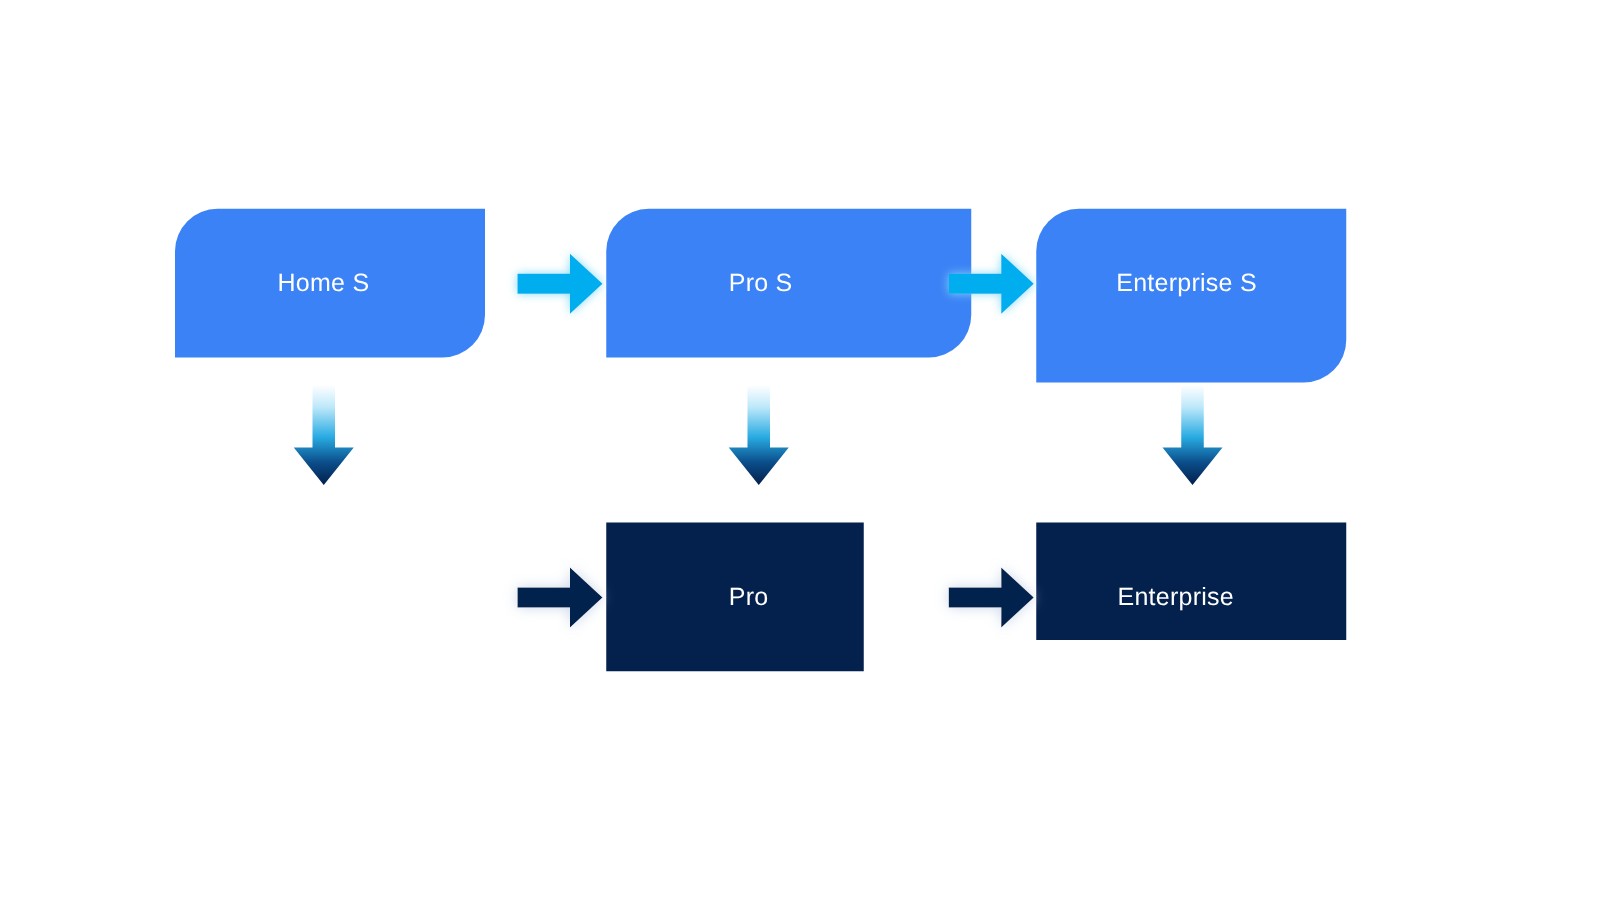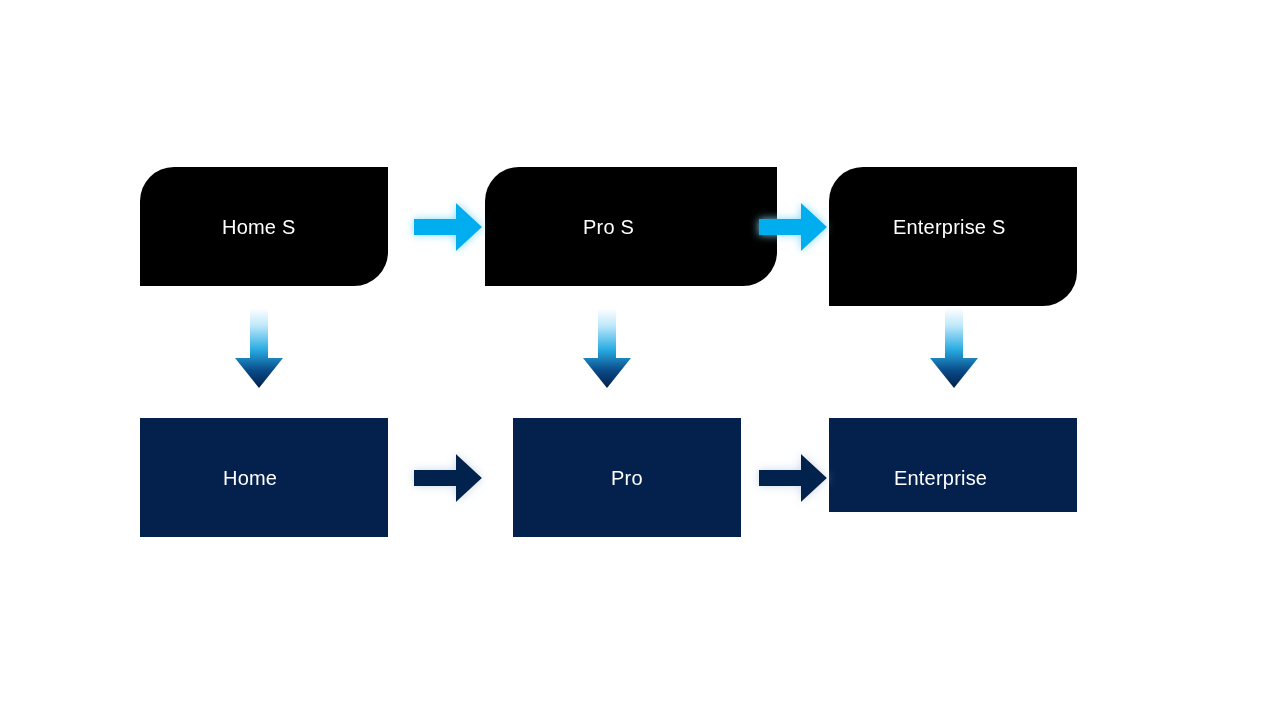--- a/index.html
+++ b/index.html
@@ -34,21 +34,21 @@
     font-size: 20px;
     font-weight: 400;
     letter-spacing: 0.2px;
     color: #ffffff;
     white-space: nowrap;
     line-height: 1;
   }
 
   
   .node.tier-top {
-    background: #000000;
+    background: #3b82f6;
     border-radius: 34px 0 34px 0;
   }
 
   
   .node.tier-bottom {
     background: #04204D;
     border-radius: 0;
   }
 
   
@@ -75,25 +75,22 @@
   </div>
 
   <div class="node tier-top" style="left:485px; top:167px; width:292px; height:119px;">
     <span class="node-label" style="left:98px; top:50px;">Pro S</span>
   </div>
 
   <div class="node tier-top" style="left:829px; top:167px; width:248px; height:139px;">
     <span class="node-label" style="left:64px; top:50px;">Enterprise S</span>
   </div>
 
-  <div class="node tier-bottom" style="left:140px; top:418px; width:248px; height:119px;">
-    <span class="node-label" style="left:83px; top:50px;">Home</span>
-  </div>
-
-  <div class="node tier-bottom" style="left:513px; top:418px; width:228px; height:119px;text-decoration:underline;">
+
+  <div class="node tier-bottom" style="left:485px; top:418px; width:206px; height:119px;text-decoration:underline;">
     <span class="node-label" style="left:98px; top:50px;">Pro</span>
   </div>
 
   <div class="node tier-bottom" style="left:829px; top:418px; width:248px; height:94px;">
     <span class="node-label" style="left:65px; top:50px;">Enterprise</span>
   </div>
 
   <div class="arrow" style="left:404px; top:196px; width:86px; height:62px;">
     <svg width="86" height="62" viewBox="0 0 86 62" xmlns="http://www.w3.org/2000/svg">
       <defs>

